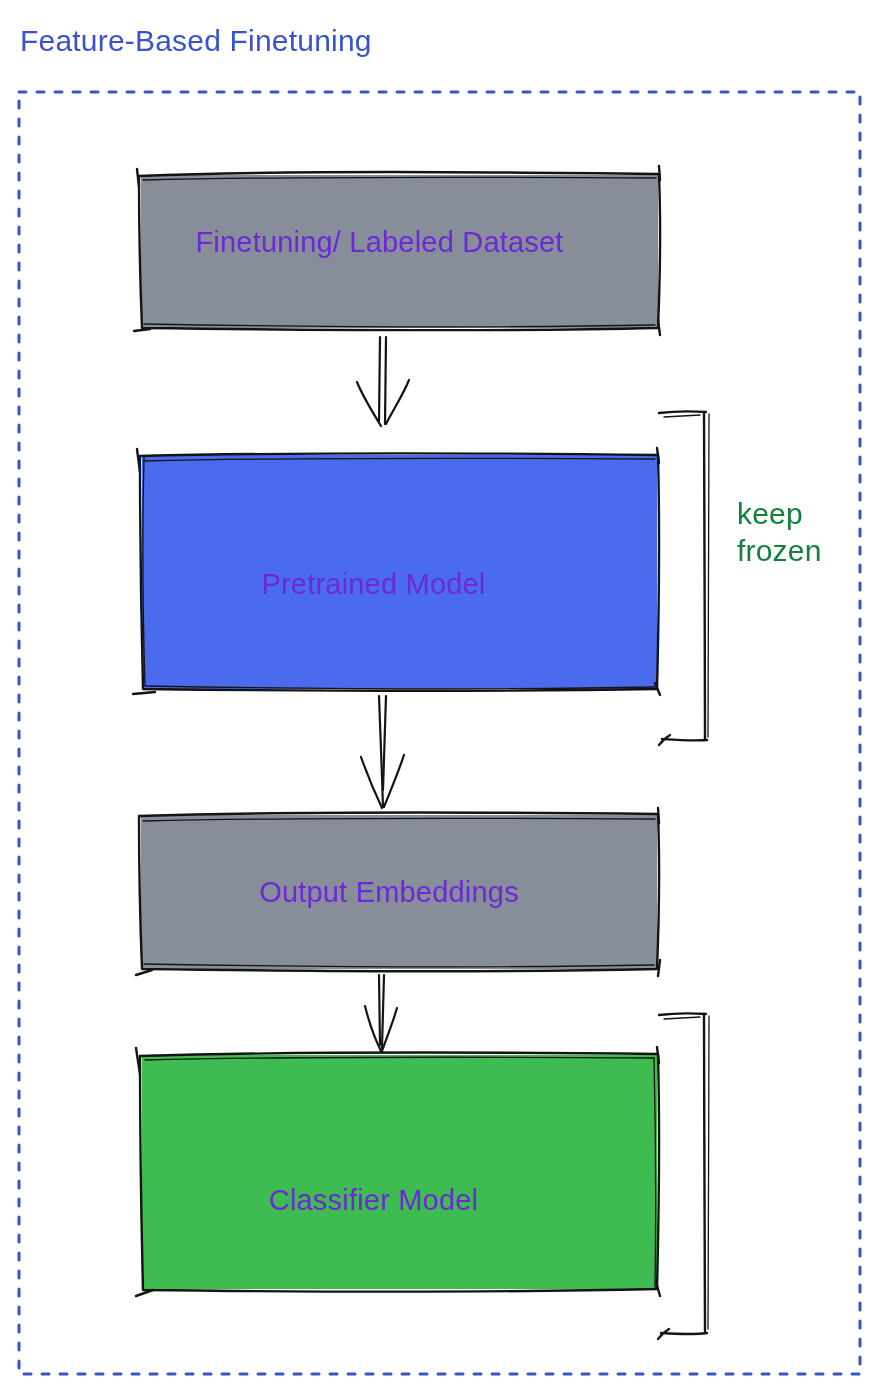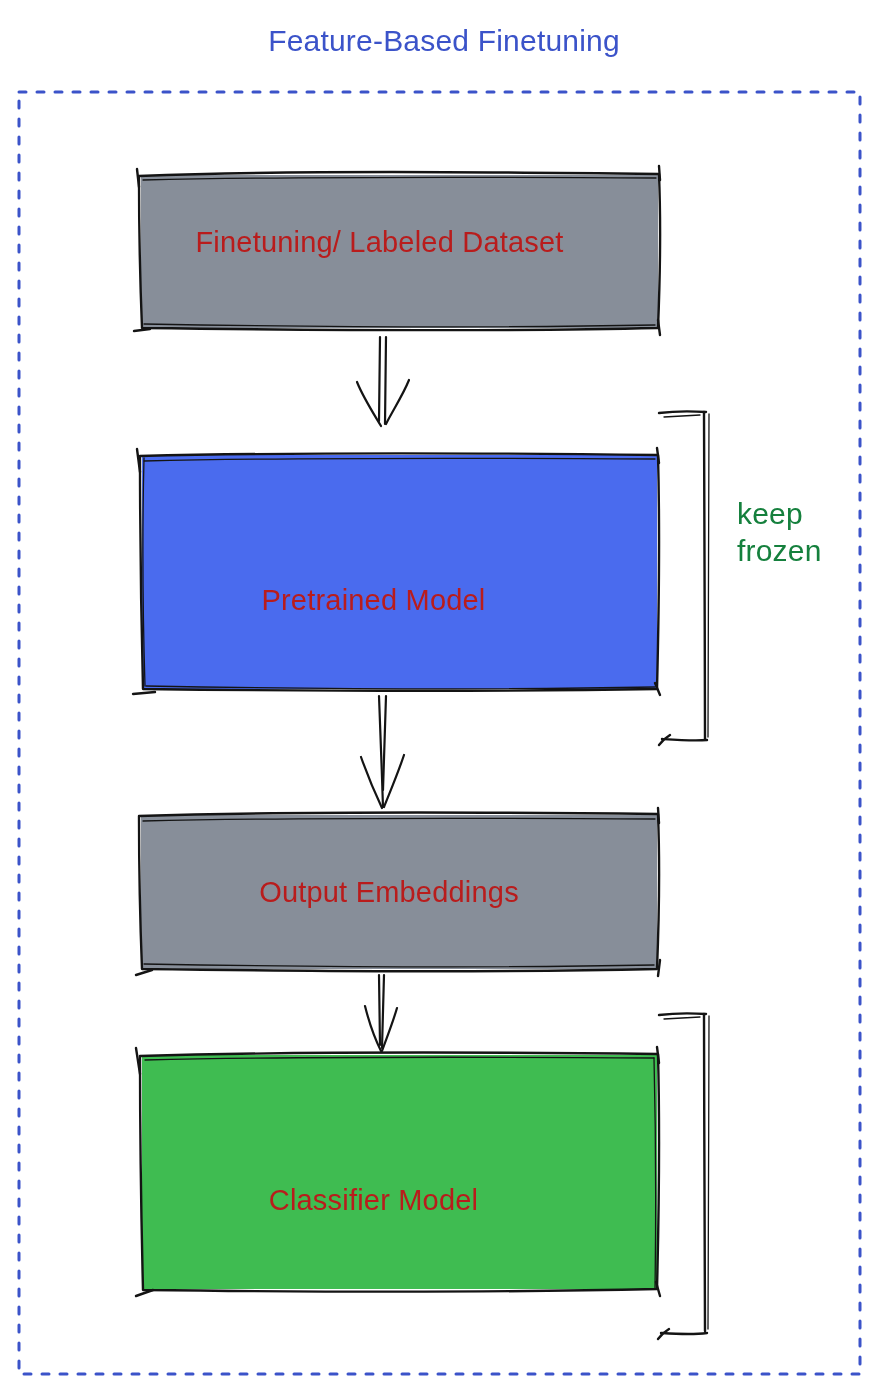--- a/index.html
+++ b/index.html
@@ -13,39 +13,38 @@
     width: 880px;
     height: 1393px;
     background: #ffffff;
     overflow: hidden;
   }
   .diagram-title {
     position: absolute;
     top: 24px;
     left: 0;
     right: 0;
-    text-align: center;
-    padding-left: 8px;
+    padding-left: 20px;
     font-size: 30px;
     letter-spacing: 0.2px;
     color: #3B53C9;
     z-index: 3;
   }
   .node-fill {
     position: absolute;
     z-index: 1;
   }
   .node-label {
     position: absolute;
     z-index: 3;
     display: flex;
     align-items: center;
     justify-content: center;
     font-size: 29px;
-    color: #b91c1c;
+    color: #6d28d9;
     letter-spacing: 0.2px;
     white-space: nowrap;
   }
   .node-label .txt { display: inline-block; }
   .off-1 .txt { transform: translate(-20px, -9px); }
   .off-2 .txt { transform: translate(-26px, 4px); }
   .off-3 .txt { transform: translate(-10px, 0px); }
   .off-4 .txt { transform: translate(-26px, -2px); }
   .side-label {
     position: absolute;
@@ -162,21 +161,21 @@
       <path class="sketch w-main" d="M 704 1014 C 704 1120, 705 1230, 705 1331"></path>
       <path class="sketch w-thin" d="M 709 1016 C 709 1120, 708 1228, 708 1329"></path>
       <path class="sketch w-main" d="M 661 1333 C 677 1334, 692 1335, 707 1333"></path>
       <path class="sketch w-main" d="M 658 1339 C 661 1335, 664 1332, 669 1329"></path>
     </g>
   </svg>
 
   <div class="node-label off-1" style="left:141px; top:175px; width:517px; height:153px;">
     <span class="txt">Finetuning/ Labeled Dataset</span>
   </div>
-  <div class="node-label off-2" style="left:142px; top:479px; width:515px; height:234px;">
+  <div class="node-label off-2" style="left:142px; top:463px; width:515px; height:234px;">
     <span class="txt">Pretrained Model</span>
   </div>
   <div class="node-label off-3" style="left:141px; top:815px; width:516px; height:154px;">
     <span class="txt">Output Embeddings</span>
   </div>
   <div class="node-label off-4" style="left:142px; top:1055px; width:515px; height:294px;">
     <span class="txt">Classifier Model</span>
   </div>
 
   <div class="side-label" id="keep-frozen-label">keep

